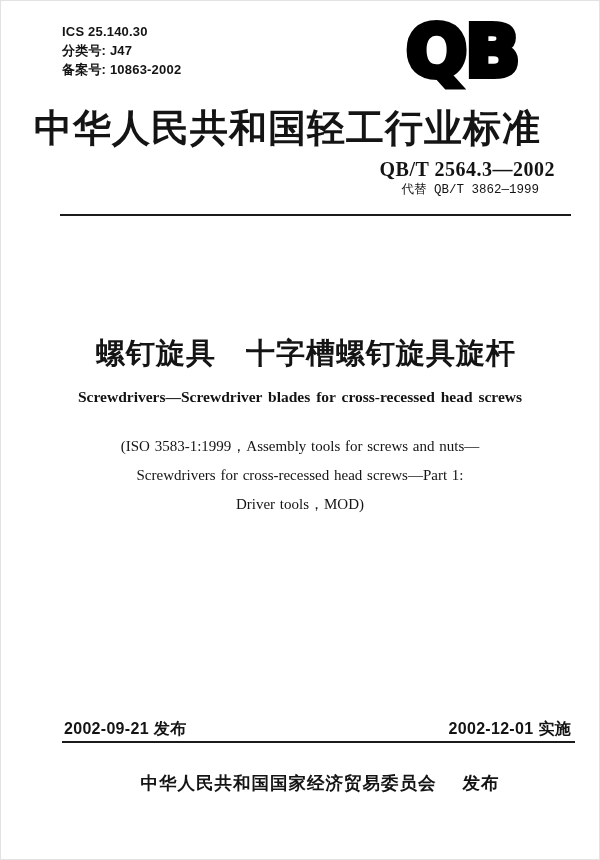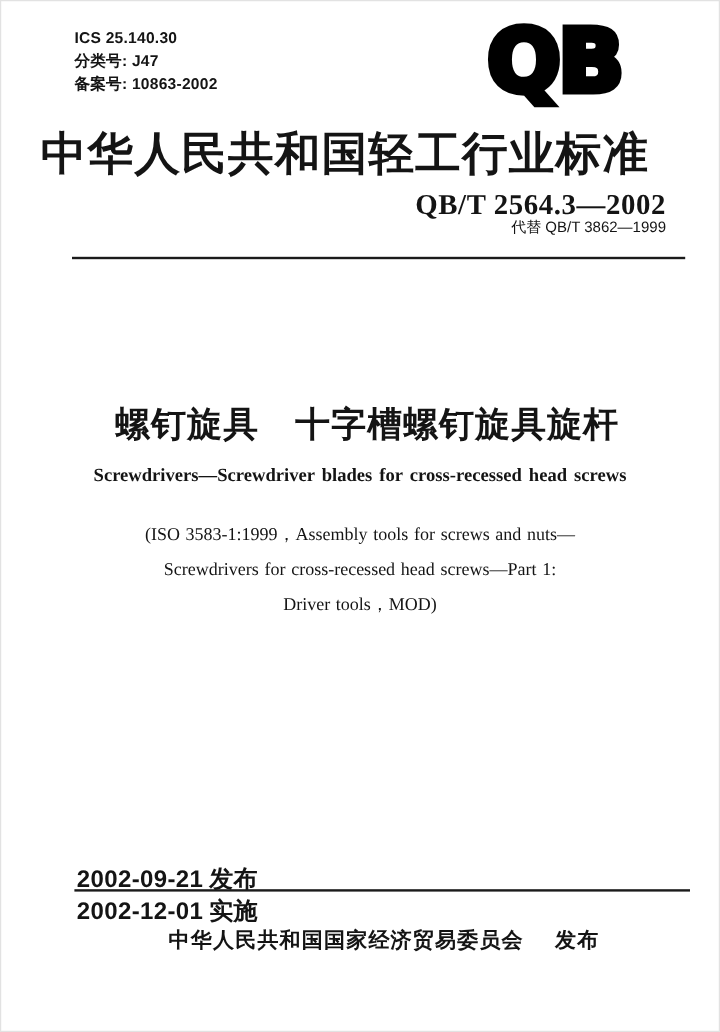--- a/index.html
+++ b/index.html
@@ -26,27 +26,27 @@
     position:absolute;left:34px;right:4px;top:103px;
     text-align:left;
     font-size:38px;font-weight:bold;
     letter-spacing:1px;
     white-space:nowrap;
   }
   
   .std-no{
     position:absolute;right:45px;top:158px;
     font-family:"Liberation Serif",serif;
-    font-size:24px;font-weight:bold;
+    font-size:20px;font-weight:bold;
     letter-spacing:0.5px;
     text-align:right;white-space:nowrap;
   }
   .replaces{
-    position:absolute;right:45px;top:181px;
-    font-family:Liberation Sans, sans-serif;
+    position:absolute;right:61px;top:181px;
+    font-family:Liberation Mono, monospace;
     font-size:12.5px;font-weight:normal;
     text-align:right;white-space:nowrap;
   }
   .rule{position:absolute;height:2px;background:#1b1b1b;}
   .rule-top{left:60px;top:214px;width:511px;}
   .rule-bottom{left:62px;top:741px;width:513px;}
   
   .title-cn{
     position:absolute;left:0;right:0;top:334px;
     text-align:center;
@@ -64,23 +64,22 @@
     position:absolute;left:0;right:0;top:432px;
     text-align:center;
     font-family:"Liberation Serif",serif;
     font-size:15px;line-height:29px;
     word-spacing:1px;
   }
   
   .dates-row{
     position:absolute;left:64px;right:29px;top:719px;
     display:flex;justify-content:space-between;
-    font-size:20px;font-weight:600;letter-spacing:0.3px;
+    font-size:16px;font-weight:600;letter-spacing:0.3px;
     white-space:nowrap;
-    flex-direction:column;
   }
   .dates-row .cjk{font-weight:bold;margin-left:5px;}
   .publisher-row{
     position:absolute;left:0;right:0;top:771px;
     text-align:center;
     font-size:17.5px;font-weight:bold;
     letter-spacing:1px;white-space:nowrap;margin-left:40px;
   }
   .publisher-row .action{margin-left:26px;}
 </style>

